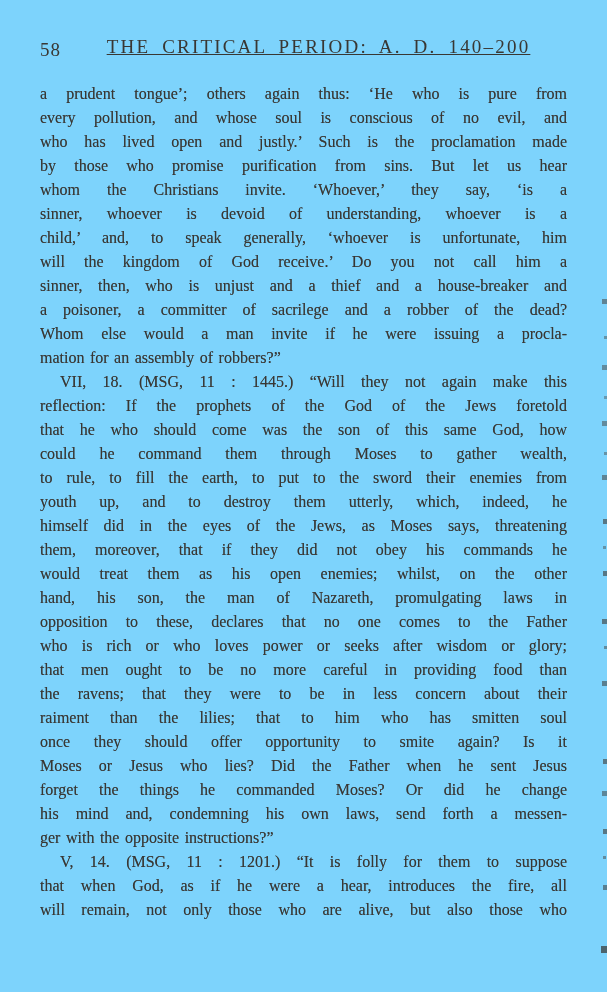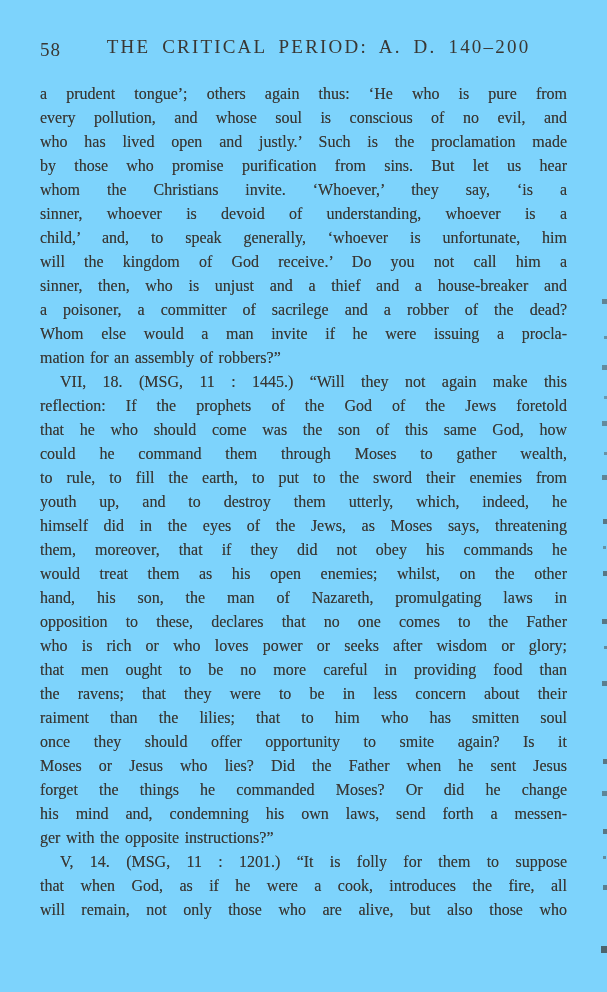--- a/index.html
+++ b/index.html
@@ -29,20 +29,21 @@
   .title {
     position: absolute;
     left: 30px;
     right: 0;
     top: 0;
     text-align: center;
     font-size: 19px;
     letter-spacing: 2.2px;
     word-spacing: 5px;
     white-space: nowrap;
+    text-decoration: underline;
   }
   .body {
     position: absolute;
     top: 82px;
     left: 40px;
     width: 527px;
   }
   .line {
     font-size: 16px;
     line-height: 24px;
@@ -121,18 +122,18 @@
         <div class="line">the ravens; that they were to be in less concern about their</div>
         <div class="line">raiment than the lilies; that to him who has smitten soul</div>
         <div class="line">once they should offer opportunity to smite again? Is it</div>
         <div class="line">Moses or Jesus who lies? Did the Father when he sent Jesus</div>
         <div class="line">forget the things he commanded Moses? Or did he change</div>
         <div class="line">his mind and, condemning his own laws, send forth a messen-</div>
         <div class="line last">ger with the opposite instructions?”</div>
       </div>
       <div>
         <div class="line first">V, 14. (MSG, 11 : 1201.) “It is folly for them to suppose</div>
-        <div class="line">that when God, as if he were a cook, introduces the fire, all</div>
+        <div class="line">that when God, as if he were a hear, introduces the fire, all</div>
         <div class="line">will remain, not only those who are alive, but also those who</div>
       </div>
     </div>
   <div class="specks"></div>
 </div>
 
 </body></html>

